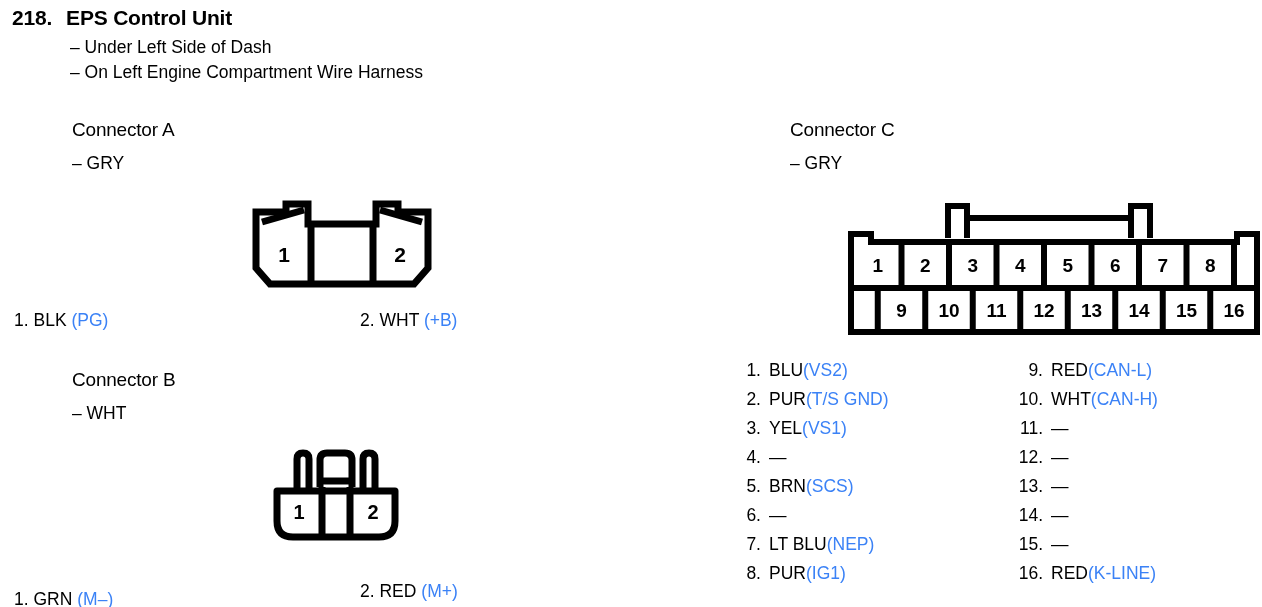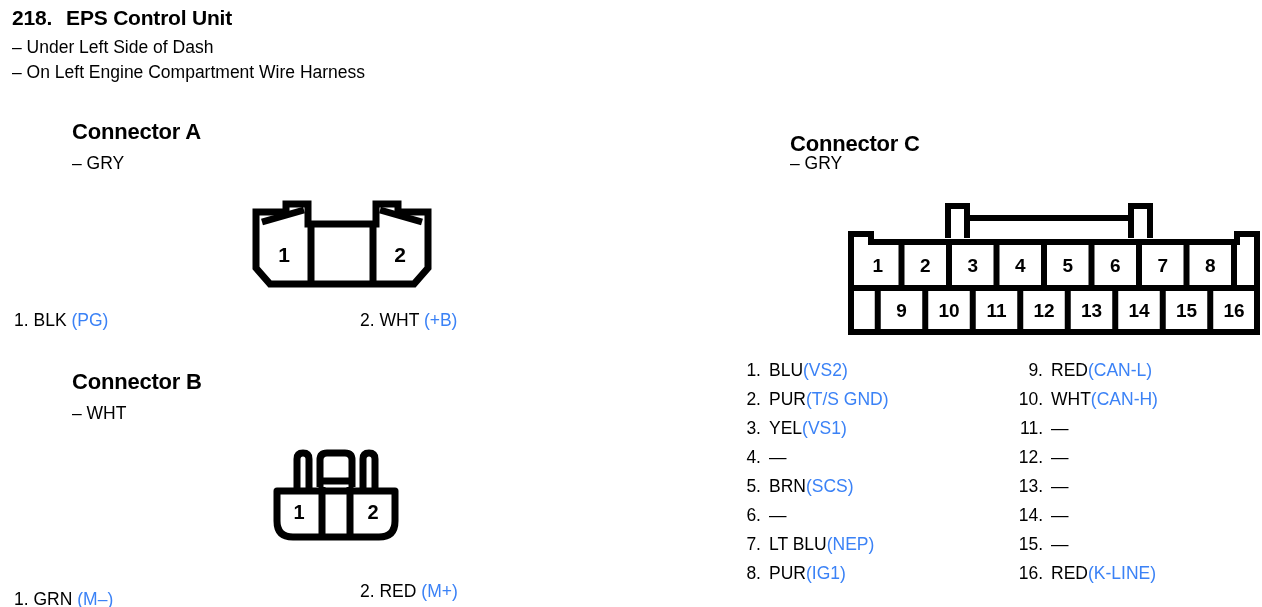--- a/index.html
+++ b/index.html
@@ -18,29 +18,29 @@
   
   .header { position: absolute; left: 12px; top: 6px; }
   .title-row { display: flex; align-items: flex-start; }
   .title-num {
     font-size: 21px; font-weight: bold; letter-spacing: -0.2px;
     margin-right: 14px;
   }
   .title-text {
     font-size: 21px; font-weight: bold; letter-spacing: -0.2px;
   }
-  .sub-list { margin-top: 5px; }
+  .sub-list { margin-top: 5px; margin-left: 58px; }
   .sub-line {
     font-size: 17.5px; line-height: 25px; white-space: nowrap;
   }
 
   
   .conn-head {
     position: absolute;
-    font-size: 22px; font-weight: bold; letter-spacing: -0.2px;
+    font-size: 19px; font-weight: normal; letter-spacing: -0.2px;
     white-space: nowrap;
   }
   .conn-color {
     position: absolute;
     font-size: 17.5px; white-space: nowrap;
   }
 
   
   .pinline {
     position: absolute;
@@ -138,21 +138,21 @@
     <span class="num">1.</span>
     <span>GRN</span>
     <span class="blue">(M–)</span>
   </div>
   <div class="pinline" style="left:360px; top:581px;">
     <span class="num">2.</span>
     <span>RED</span>
     <span class="blue">(M+)</span>
   </div>
 
-  <div class="conn-head" style="left:790px; top:131px;">Connector C</div>
+  <div class="conn-head" style="left:790px; top:119px;">Connector C</div>
   <div class="conn-color" style="left:790px; top:153px;">– GRY</div>
 
   <div class="draw" style="left:845px; top:198px;">
     <svg width="418" height="140" viewBox="0 0 418 140">
 
       <path d="M103 40 L103 8 L122 8 L122 40" fill="none" stroke="#000" stroke-width="6" stroke-linejoin="miter"></path>
       <path d="M286 40 L286 8 L305 8 L305 40" fill="none" stroke="#000" stroke-width="6" stroke-linejoin="miter"></path>
       <line x1="120" y1="20" x2="288" y2="20" stroke="#000" stroke-width="6"></line>
 
       <path d="M6 44 L6 36 L26 36 L26 44 L392 44 L392 36 L412 36 L412 44

